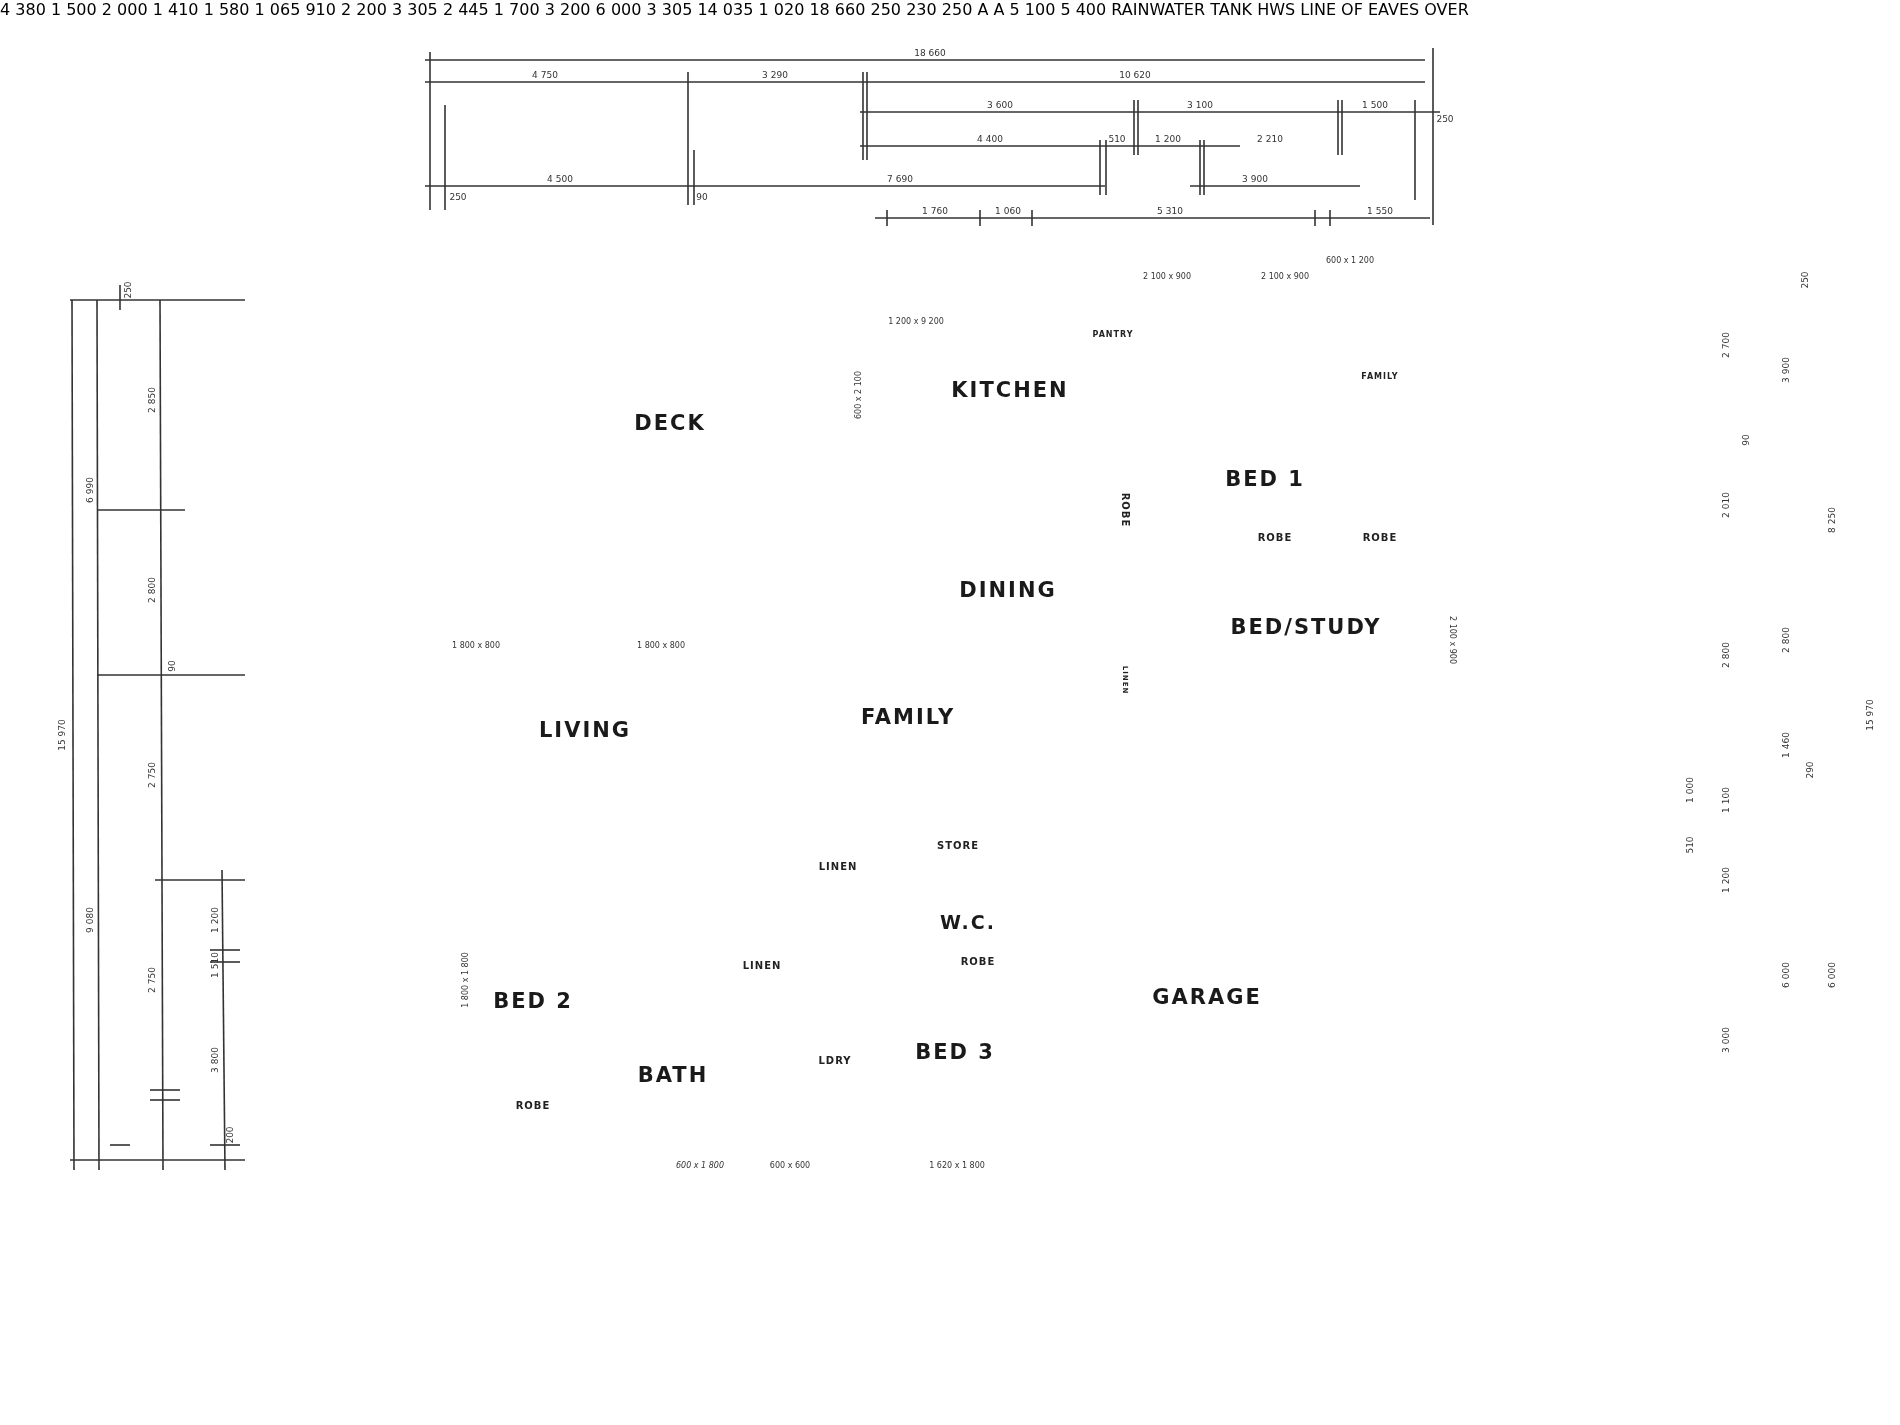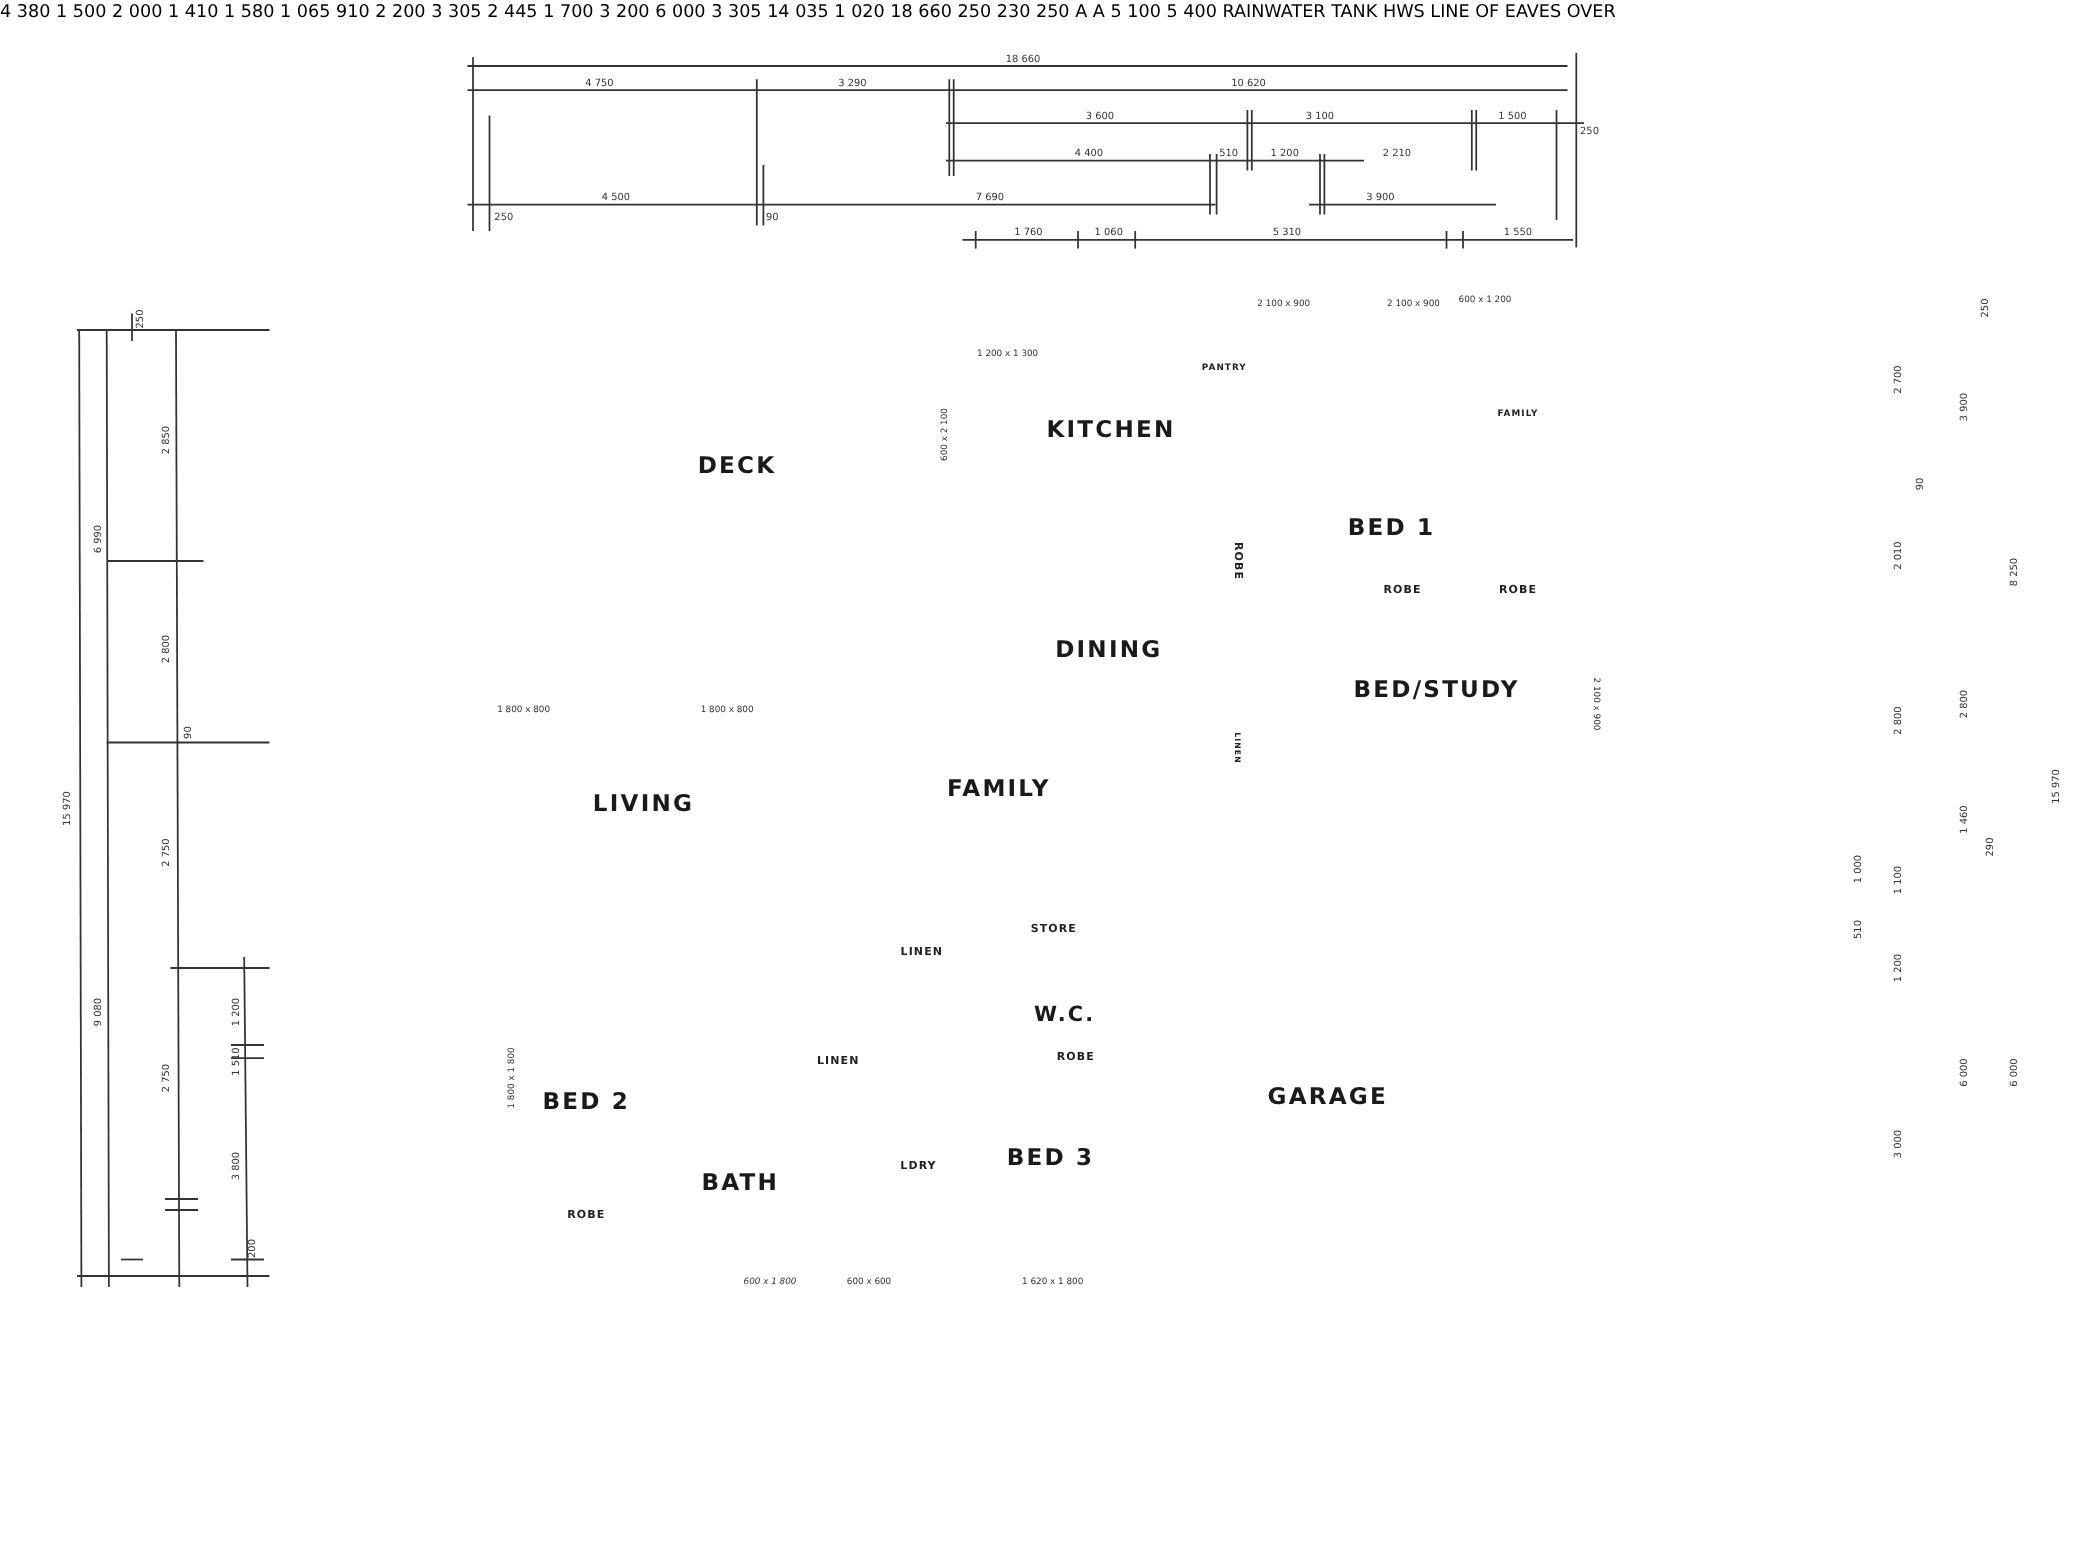--- a/index.html
+++ b/index.html
@@ -429,24 +429,24 @@
 <div class="room-label" style="left:1207px; top:957px;margin-top:40px;">GARAGE</div>
 <div class="small-label" style="left:978px; top:961px;">ROBE</div>
 <div class="room-label" style="left:533px; top:1001px;">BED 2</div>
 <div class="small-label" style="left:762px; top:965px;">LINEN</div>
 <div class="room-label" style="left:673px; top:1075px;">BATH</div>
 <div class="small-label" style="left:835px; top:1060px;">LDRY</div>
 <div class="room-label" style="left:955px; top:1052px;">BED 3</div>
 <div class="small-label" style="left:533px; top:1105px;">ROBE</div>
 
 
-<div class="tiny" style="left:916px; top:321px;">1 200 x 1 300</div>
+<div class="tiny" style="left:916px; top:321px;">1 200 x 9 200</div>
 <div class="tiny" style="left:1167px; top:276px;">2 100 x 900</div>
 <div class="tiny" style="left:1285px; top:276px;">2 100 x 900</div>
-<div class="tiny" style="left:1350px; top:272px;">600 x 1 200</div>
+<div class="tiny" style="left:1350px; top:260px;">600 x 1 200</div>
 <div class="tiny" style="left:476px; top:645px;">1 800 x 800</div>
 <div class="tiny" style="left:661px; top:645px;">1 800 x 800</div>
 <div class="tiny" style="left:1452px; top:640px; transform:translate(-50%,-50%) rotate(90deg);">2 100 x 900</div>
 <div class="tiny" style="left:465px; top:980px; transform:translate(-50%,-50%) rotate(-90deg);">1 800 x 1 800</div>
 <div class="tiny" style="left:700px; top:1165px;font-style:italic;">600 x 1 800</div>
 <div class="tiny" style="left:790px; top:1165px;">600 x 600</div>
 <div class="tiny" style="left:957px; top:1165px;">1 620 x 1 800</div>
 <div class="tiny" style="left:858px; top:395px; transform:translate(-50%,-50%) rotate(-90deg);">600 x 2 100</div>
 
 

